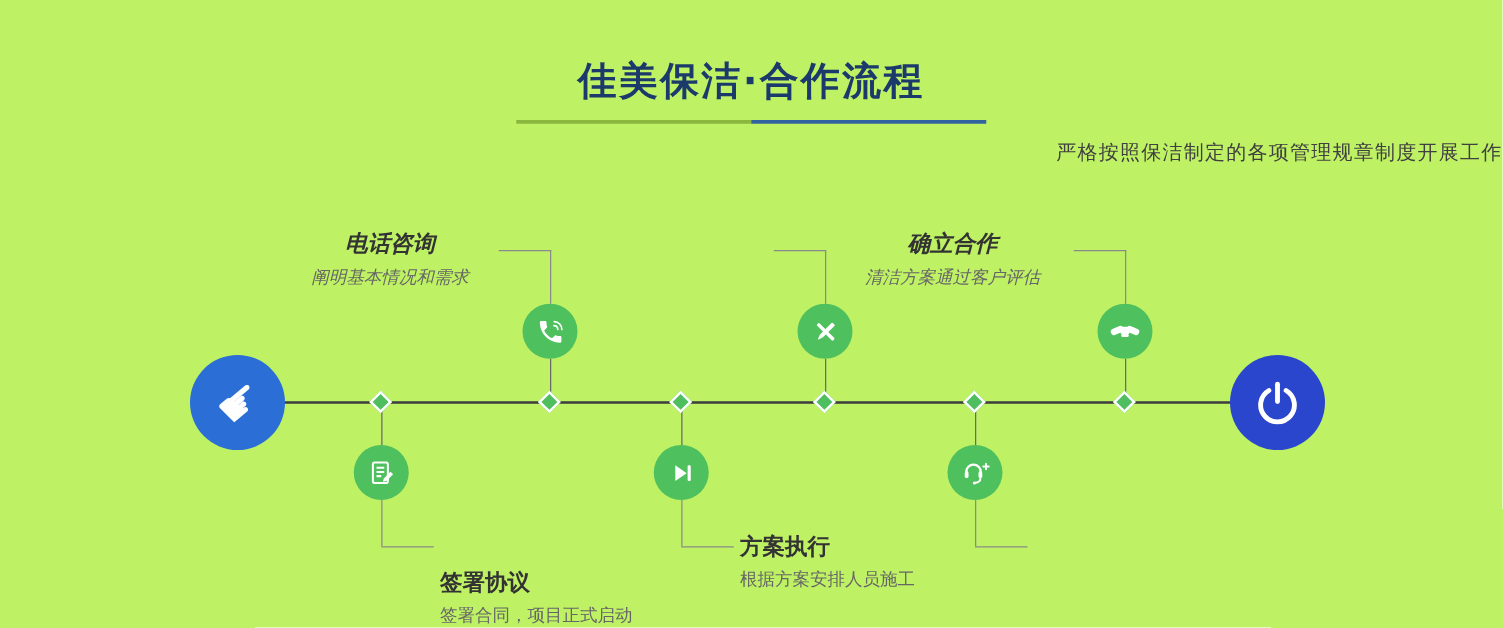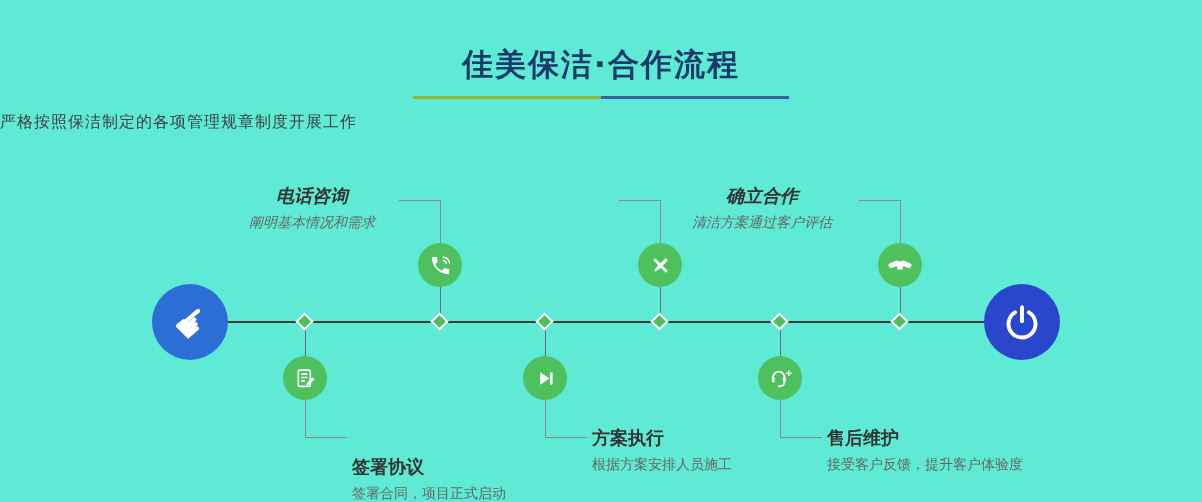--- a/index.html
+++ b/index.html
@@ -1,29 +1,29 @@
 <!DOCTYPE html>
 <html><head>
 <meta charset="utf-8">
 <style>
   html,body{margin:0;padding:0;background:#fff;}
   .stage{
-    position:relative;width:1202px;height:502px;background:#5eead4;overflow:hidden;
+    position:relative;width:1202px;height:502px;background:#bef264;overflow:hidden;
     font-family:"DejaVu Sans","Liberation Sans",sans-serif;
   }
   
   .title{
     position:absolute;top:44px;left:0;right:0;text-align:center;
     font-size:31px;font-weight:bold;color:#1b3a6b;letter-spacing:2px;
   }
   .divider{position:absolute;top:96px;left:413px;width:376px;height:3px;display:flex;}
   .divider .half-green{width:50%;height:100%;background:#8ab83e;}
   .divider .half-blue{width:50%;height:100%;background:#33639f;}
   .subtitle{
-    position:absolute;top:112px;left:0;right:0;text-align:left;
+    position:absolute;top:112px;left:0;right:0;text-align:right;
     font-size:16px;color:#404040;letter-spacing:1px;
   }
   
   .main-line{position:absolute;top:321px;left:190px;width:832px;height:2px;background:#3d3d3d;}
   .big-circle{
     position:absolute;width:76px;height:76px;border-radius:50%;
     display:flex;align-items:center;justify-content:center;z-index:3;
   }
   .big-left{left:152px;top:284px;background:#2b6ed6;}
   .big-right{left:984px;top:284px;background:#2a46cc;}
@@ -201,18 +201,14 @@
   </div>
 
   <div class="b-block bb-1">
     <div class="step-title">签署协议</div>
     <div class="step-desc">签署合同，项目正式启动</div>
   </div>
   <div class="b-block bb-2">
     <div class="step-title">方案执行</div>
     <div class="step-desc">根据方案安排人员施工</div>
   </div>
-  <div class="b-block bb-3">
-    <div class="step-title">售后维护</div>
-    <div class="step-desc">接受客户反馈，提升客户体验度</div>
-  </div>
 
 </div>
 
 </body></html>

